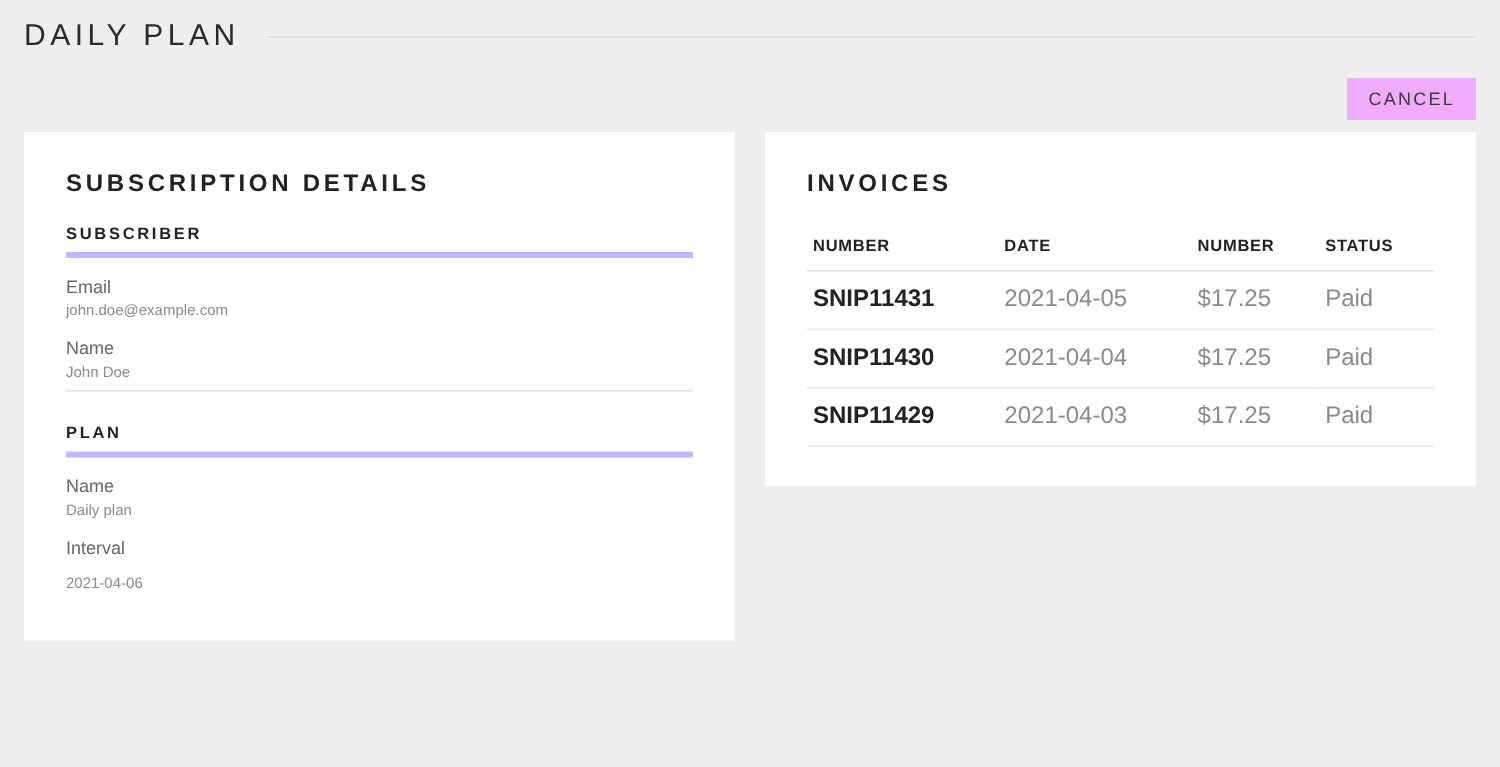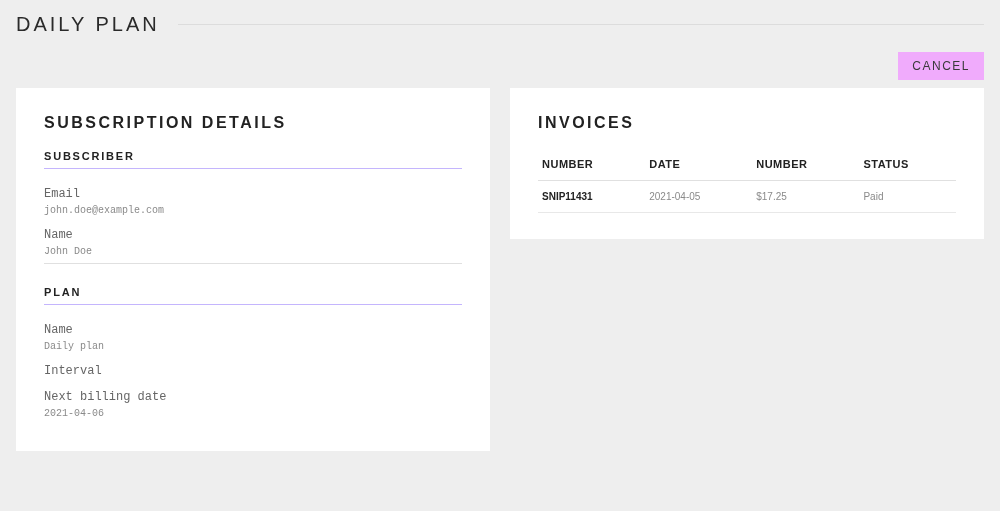--- a/index.html
+++ b/index.html
@@ -61,28 +61,27 @@
     color: #222;
     margin-bottom: 18px;
   }
   .section-label {
     font-size: 11px;
     font-weight: 700;
     letter-spacing: 1.8px;
     color: #222;
     margin-top: 8px;
     padding-bottom: 6px;
-    border-bottom: 1px solid #c4b5fd;
+    border-bottom: 4px solid #c4b5fd;
   }
   .section-label.plan { margin-top: 22px; }
   .fields {
     border-bottom: 1px solid #e0e0e0;
     padding-bottom: 6px;
-    margin-top: 18px;
-    font-family: Liberation Mono, monospace;
+    margin-top: 6px;
   }
   .fields.noborder { border-bottom: none; }
   .field {
     margin-top: 12px;
   }
   .field-label {
     font-size: 12px;
     color: #666;
   }
   .field-value {
@@ -101,21 +100,21 @@
     letter-spacing: 0.5px;
     color: #222;
     font-size: 11px;
     padding: 8px 4px 10px 4px;
     border-bottom: 1px solid #e0e0e0;
   }
   tbody td {
     padding: 10px 4px;
     border-bottom: 1px solid #e8e8e8;
     color: #8a8a8a;
-    font-size: 10px;
+    font-size: 16px;
   }
   tbody td.num {
     font-weight: 700;
     color: #222;
   }
   .invoices-card {
     align-self: flex-start;
   }
 </style>
 </head>
@@ -150,21 +149,20 @@
     <div class="section-label plan">PLAN</div>
     <div class="fields noborder">
       <div class="field">
         <div class="field-label">Name</div>
         <div class="field-value">Daily plan</div>
       </div>
       <div class="field">
         <div class="field-label">Interval</div>
       </div>
       <div class="field">
-        <div class="field-label">Next billing date</div>
         <div class="field-value">2021-04-06</div>
       </div>
     </div>
   </div>
 
   <div class="card invoices-card">
     <div class="card-title">INVOICES</div>
     <table>
       <thead>
         <tr>
@@ -174,17 +172,29 @@
           <th>STATUS</th>
         </tr>
       </thead>
       <tbody>
         <tr>
           <td class="num">SNIP11431</td>
           <td>2021-04-05</td>
           <td>$17.25</td>
           <td>Paid</td>
         </tr>
+        <tr>
+          <td class="num">SNIP11430</td>
+          <td>2021-04-04</td>
+          <td>$17.25</td>
+          <td>Paid</td>
+        </tr>
+        <tr>
+          <td class="num">SNIP11429</td>
+          <td>2021-04-03</td>
+          <td>$17.25</td>
+          <td>Paid</td>
+        </tr>
       </tbody>
     </table>
   </div>
 
 </div>
 
 </body></html>

